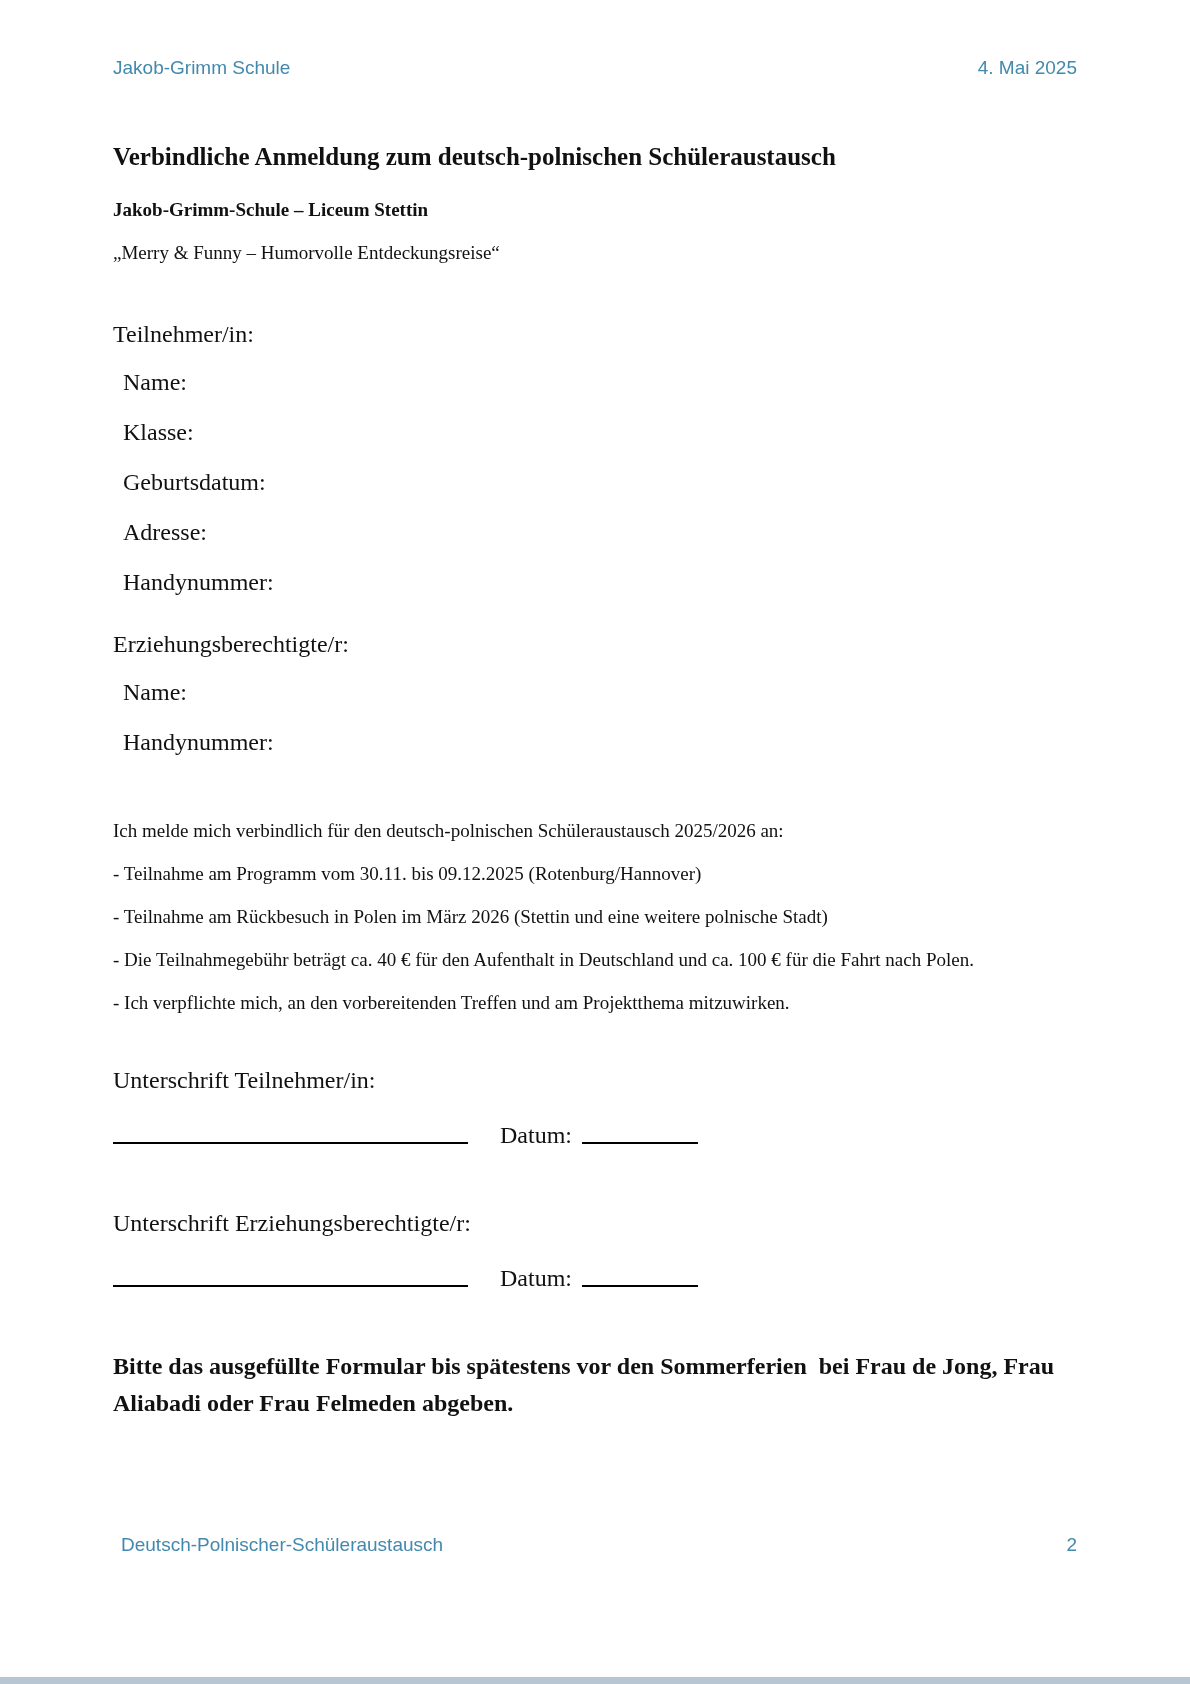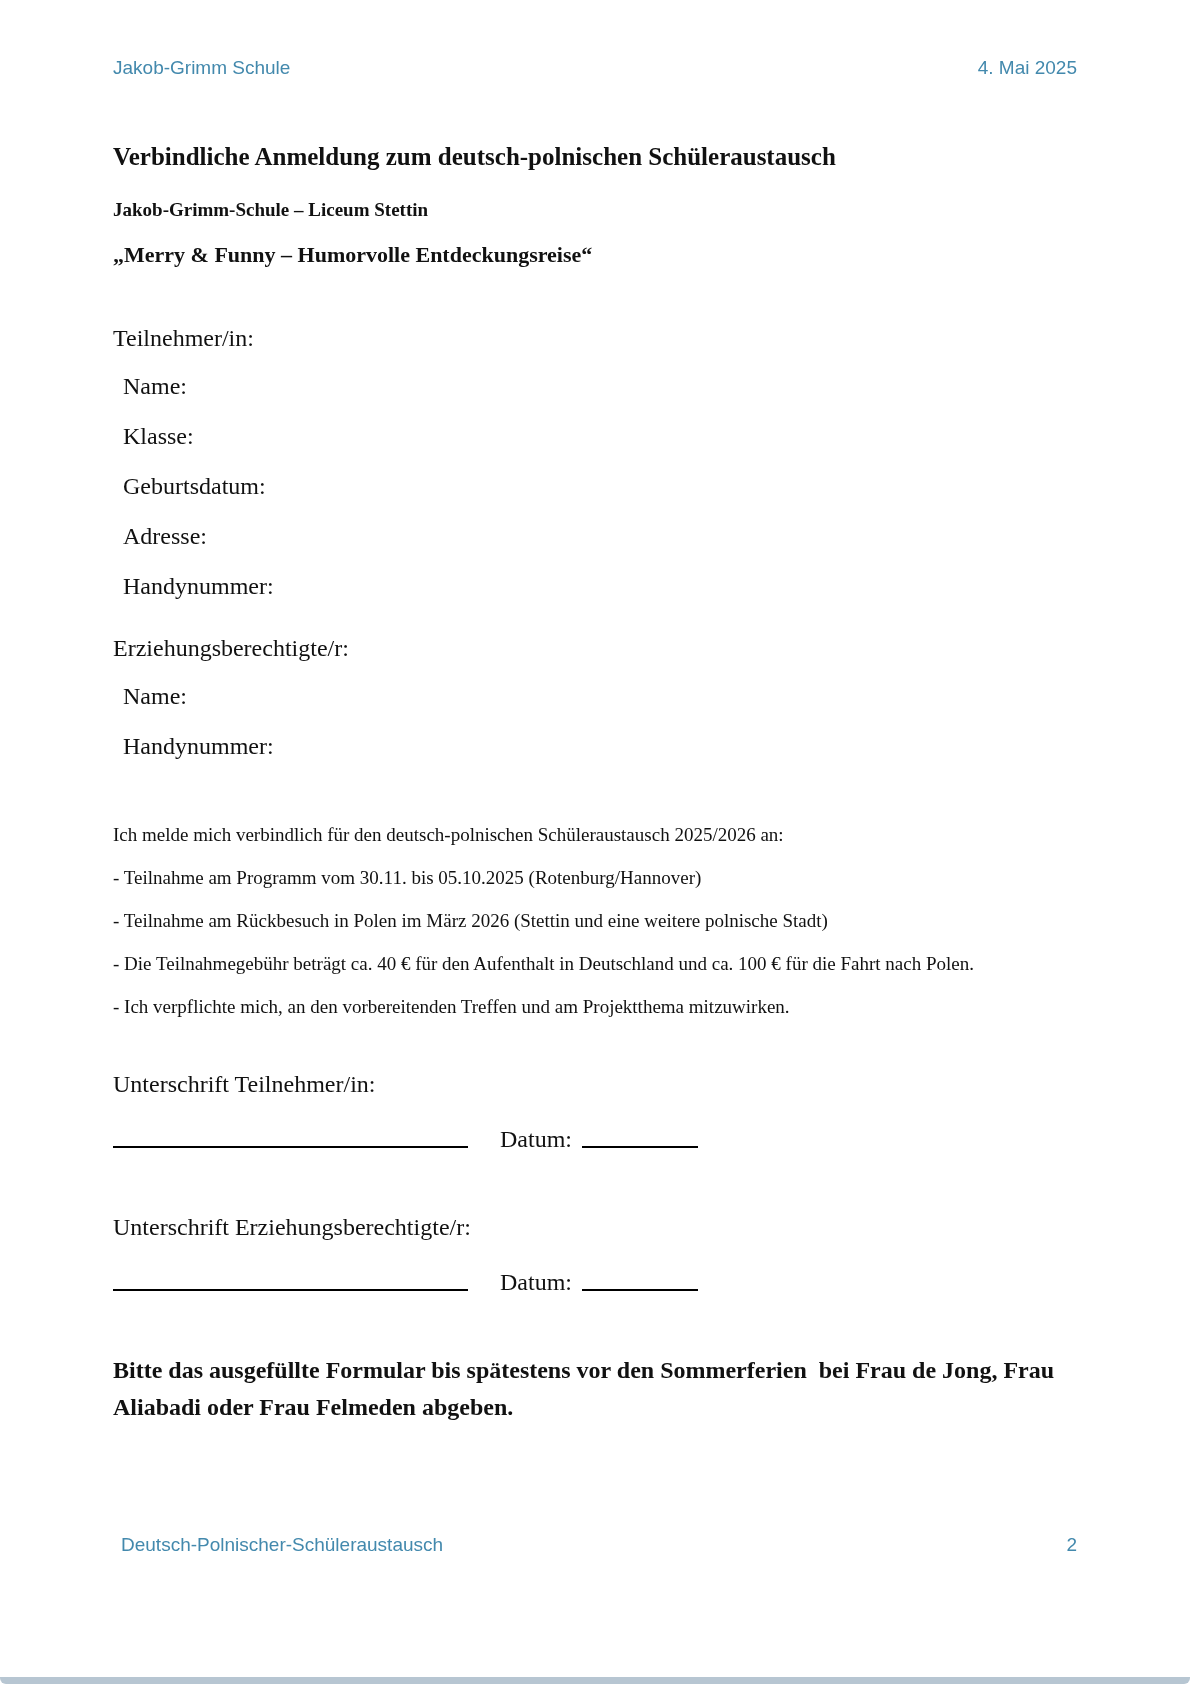--- a/index.html
+++ b/index.html
@@ -8,37 +8,36 @@
 
   .page {
     position:relative;
     width:1190px; height:1684px;
     margin:0 auto;
     background:#ffffff;
     font-family:"Liberation Serif", serif;
     color:var(--ink);
     padding:57px 113px 0 113px;
     overflow:hidden;
-    border-radius:6px;
   }
 
   
   .meta-row {
     display:flex; justify-content:space-between; align-items:baseline;
     font-family:"Liberation Sans", sans-serif;
     font-size:19px; color:var(--accent);
   }
   .footer {
     position:absolute; left:113px; right:113px; top:1534px;margin-left:8px;
   }
 
   
   .doc-title   { margin-top:64px; font-size:25px; font-weight:bold; }
   .doc-subtitle{ margin-top:28px; font-size:19px; font-weight:bold; }
-  .doc-motto   { margin-top:21px; font-size:22px; font-weight:bold; }
+  .doc-motto   { margin-top:21px; font-size:19px; font-weight:normal; }
 
   .section-heading { font-size:24px; line-height:28px; }
   .mt-section   { margin-top:56px; }
   .mt-section-2 { margin-top:32px;font-family:Liberation Serif, serif; }
 
   
   .field-row {
     display:flex; align-items:baseline;
     margin-top:20px; font-size:24px; line-height:28px;flex-direction:column;
   }
@@ -120,21 +119,21 @@
   <div class="field-row row-w1">
     <span>Name:</span>
     <span class="fline"></span>
   </div>
   <div class="field-row row-w2">
     <span>Handynummer:</span>
     <span class="fline"></span>
   </div>
 
   <p class="decl-intro">Ich melde mich verbindlich für den deutsch-polnischen Schüleraustausch 2025/2026 an:</p>
-  <p class="decl-item">- Teilnahme am Programm vom 30.11. bis 05.10.2025 (Rotenburg/Hannover)</p>
+  <p class="decl-item">- Teilnahme am Programm vom 30.11. bis 09.12.2025 (Rotenburg/Hannover)</p>
   <p class="decl-item">- Teilnahme am Rückbesuch in Polen im März 2026 (Stettin und eine weitere polnische Stadt)</p>
   <p class="decl-item">- Die Teilnahmegebühr beträgt ca. 40 € für den Aufenthalt in Deutschland und ca. 100 € für die Fahrt nach Polen.</p>
   <p class="decl-item">- Ich verpflichte mich, an den vorbereitenden Treffen und am Projektthema mitzuwirken.</p>
 
   <p class="section-heading sig-heading-1">Unterschrift Teilnehmer/in:</p>
   <div class="sig-row">
     <span class="sig-line"></span>
     <span class="sig-datum">Datum:</span>
     <span class="date-line"></span>
   </div>

